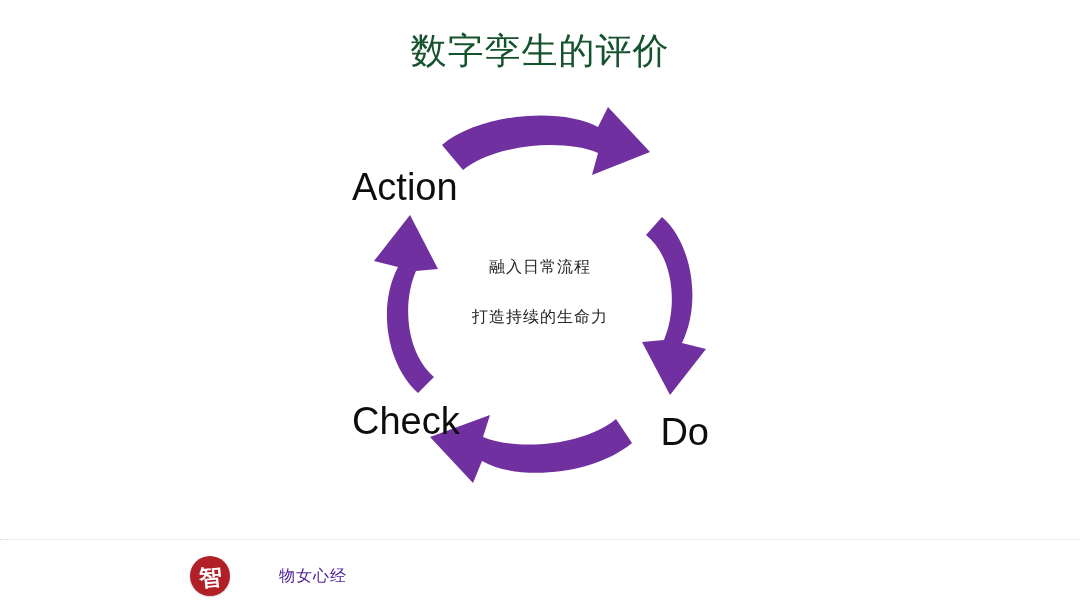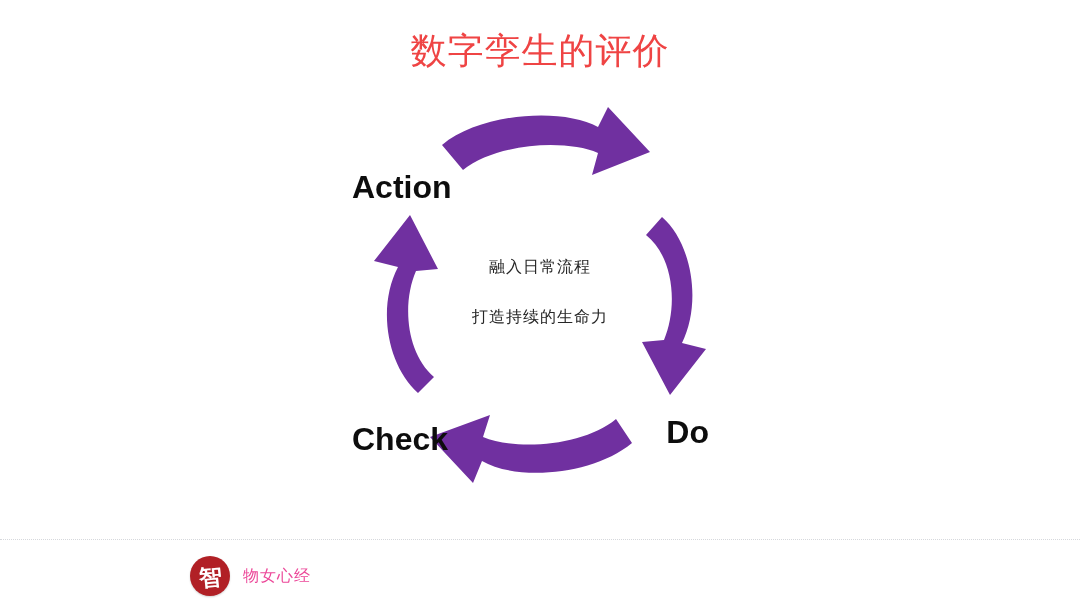--- a/index.html
+++ b/index.html
@@ -21,21 +21,21 @@
   
   .slide-title {
     position: absolute;
     top: 28px;
     left: 0;
     width: 1080px;
     text-align: center;
     font-size: 36px;
     line-height: 46px;
     font-weight: 400;
-    color: #ef4444;
+    color: #14532d;
     letter-spacing: 1px;
   }
 
   
   .cycle {
     position: absolute;
     left: 330px;
     top: 95px;
     width: 420px;
     height: 425px;
@@ -44,29 +44,29 @@
     position: absolute;
     left: 0;
     top: 0;
     width: 420px;
     height: 425px;
     display: block;
   }
 
   .node-label {
     position: absolute;
-    font-size: 32px;
+    font-size: 38px;
     line-height: 44px;
-    font-weight: 700;
+    font-weight: 400;
     color: #0d0d0d;
     white-space: nowrap;
   }
   .node-action { left: 22px;  top: 70px;  }
   .node-plan   { right: 12px; top: 70px;  }
-  .node-check  { left: 22px;  top: 322px; }
+  .node-check  { left: 22px;  top: 304px; }
   .node-do     { right: 41px; top: 315px; }
 
   .center-text {
     position: absolute;
     left: 50%;
     top: 158px;
     transform: translateX(-50%);
     text-align: center;
     width: 300px;
   }
@@ -111,22 +111,23 @@
     font-family: "DejaVu Serif", "Liberation Serif", serif;
     color: #ffffff;
     font-size: 23px;
     line-height: 23px;
     font-weight: 700;
     transform: rotate(-6deg);
   }
   .footer-brand {
     font-size: 16px;
     line-height: 20px;
-    color: #ec4899;
+    color: #4c1d95;
     letter-spacing: 1px;
+    margin-left: 36px;
   }
 </style>
 </head>
 <body>
 
 <div class="slide">
 
   <div class="slide-title">数字孪生的评价</div>
 
   <div class="cycle">

